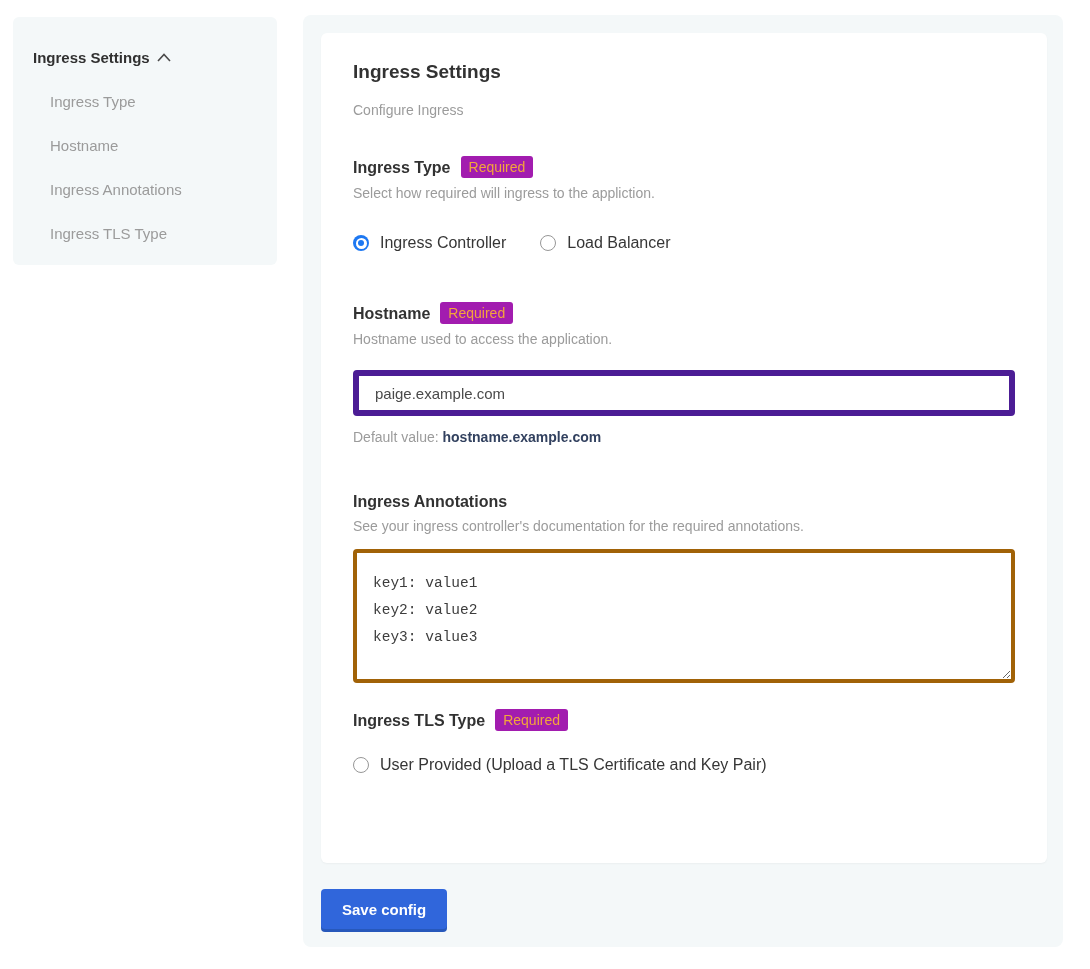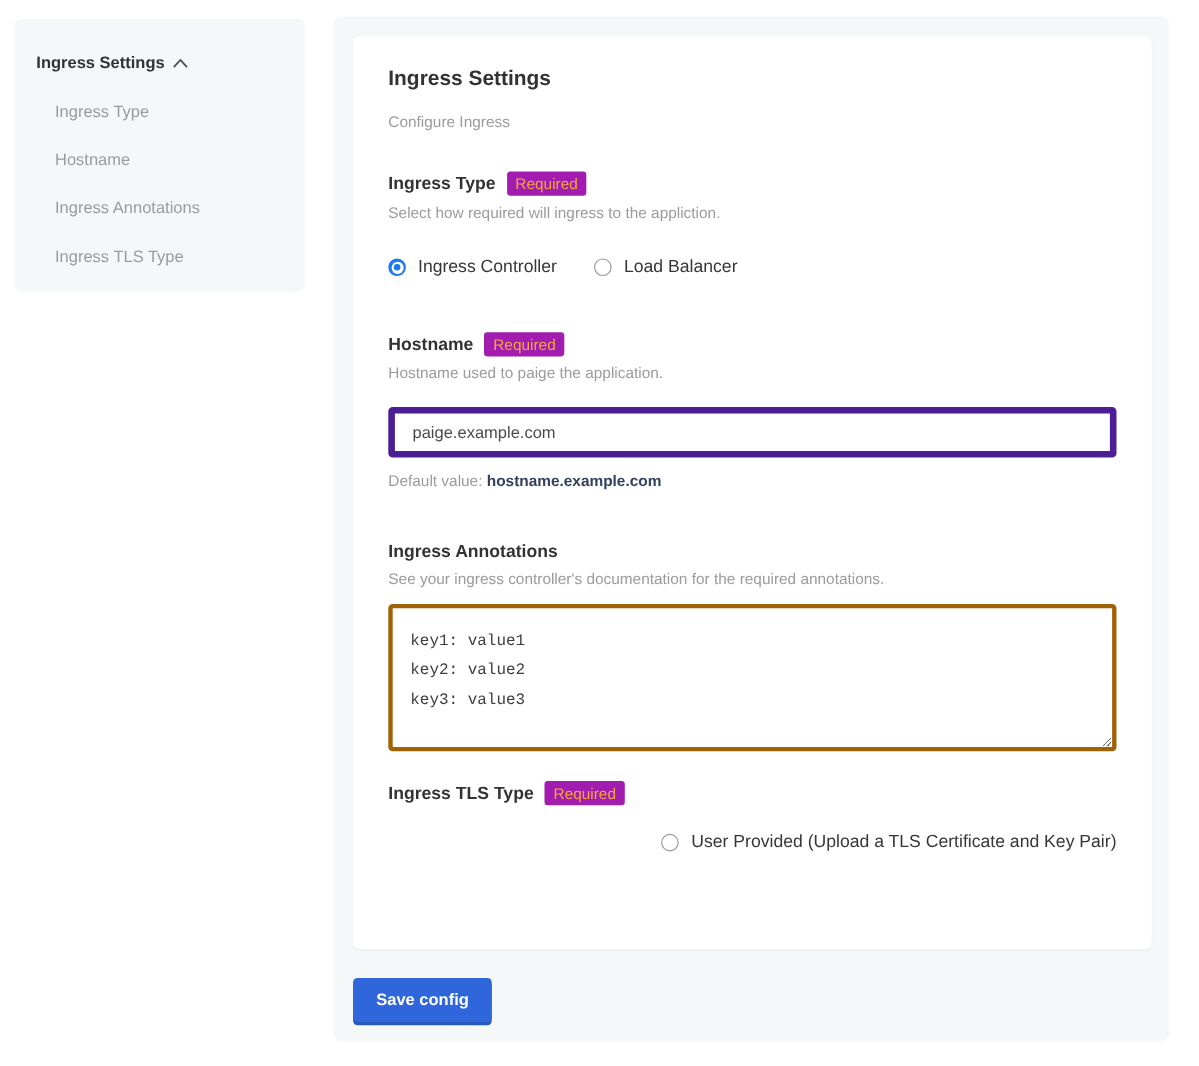--- a/index.html
+++ b/index.html
@@ -29,21 +29,21 @@
   .section { margin-top:0; }
   .section-label-row { display:flex; align-items:center; gap:10px; }
   .section-label { font-size:16px; font-weight:bold; color:#323232; line-height:19px; }
   .required-badge { background:#a21caf; color:#f3a63b; font-size:14px;
     padding:3px 8px; border-radius:3px; line-height:16px; }
   .help-text { margin-top:7px; font-size:14px; color:#9b9b9b; }
 
   
   .radio-row { display:flex; gap:34px; }
   .radio-option { display:flex; align-items:center; gap:11px; font-size:16px;
-    color:#363636; cursor:pointer;justify-content:flex-end; }
+    color:#363636; cursor:pointer; }
   .radio { width:16px; height:16px; border-radius:50%; background:#fff;
     border:1px solid #979797; position:relative; flex:0 0 16px; }
   .radio.checked { border:none; background:#1d78f2; }
   .radio.checked::after { content:""; position:absolute; left:2.5px; top:2.5px;
     right:2.5px; bottom:2.5px; background:#fff; border-radius:50%; }
   .radio.checked::before { content:""; position:absolute; left:5px; top:5px;
     right:5px; bottom:5px; background:#1d78f2; border-radius:50%; z-index:1; }
 
   
   .text-input { width:100%; height:46px; border:6px solid #4c1d95; border-radius:4px;
@@ -113,21 +113,21 @@
           <span>Load Balancer</span>
         </label>
       </div>
     </div>
 
     <div class="section gap-s2">
       <div class="section-label-row">
         <span class="section-label">Hostname</span>
         <span class="required-badge">Required</span>
       </div>
-      <div class="help-text">Hostname used to paige the application.</div>
+      <div class="help-text">Hostname used to access the application.</div>
       <input type="text" class="text-input mt-input" value="paige.example.com" style="">
       <div class="default-line"><span>Default value: </span><b>hostname.example.com</b></div>
     </div>
 
     <div class="section gap-s3">
       <div class="section-label-row">
         <span class="section-label">Ingress Annotations</span>
       </div>
       <div class="help-text">See your ingress controller's documentation for the required annotations.</div>
       <textarea class="annotations-textarea mt-textarea" spellcheck="false" style="">key1: value1

